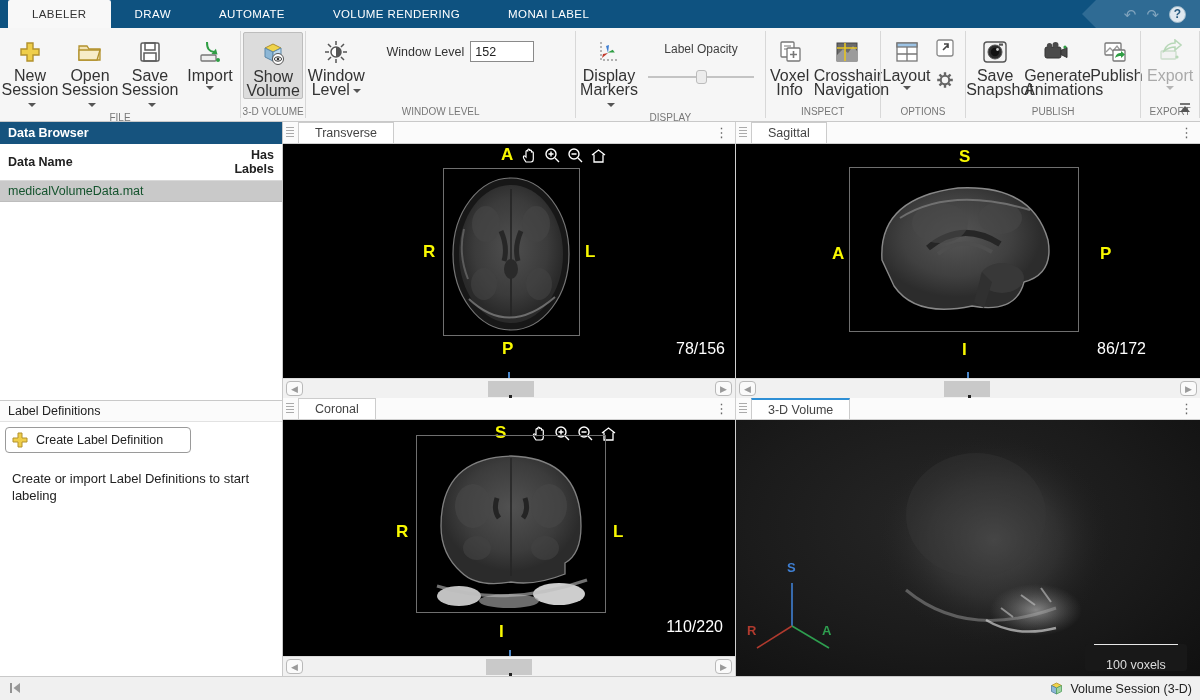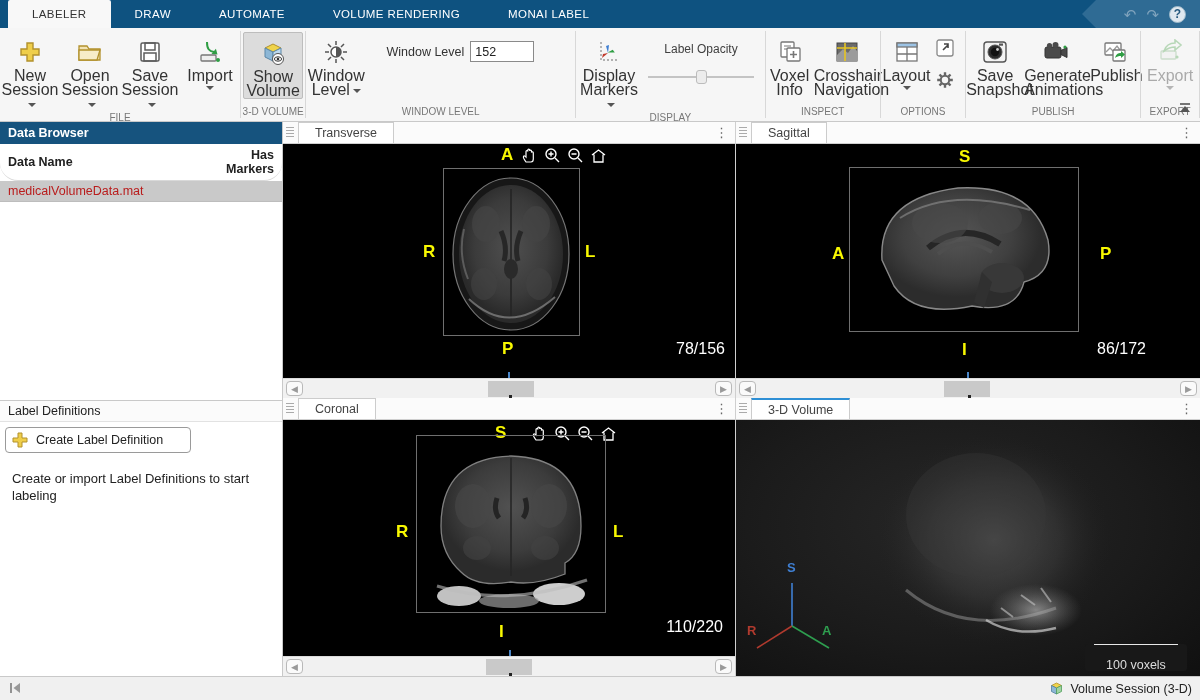--- a/index.html
+++ b/index.html
@@ -50,24 +50,24 @@
                    background:#ececec; border:1px solid #bcbcbc; border-radius:3px; }
   .optcol { display:flex; flex-direction:column; gap:8px; padding-top:6px; margin-left:2px; }
   .collapse-ribbon { position:absolute; right:8px; bottom:4px; }
 
   
   .left { position:absolute; left:0; top:122px; width:283px; height:554px; background:#fff;
           border-right:1px solid #c9c9c9; }
   .db-header { height:22px; background:#16537e; color:#fff; font-size:12.5px; font-weight:bold;
                display:flex; align-items:center; padding:0 8px; }
   .db-cols { display:flex; justify-content:space-between; align-items:center; padding:4px 8px;
-             border-bottom:1px solid #d9d9d9; background:#fff;border-radius:18px; }
+             border-bottom:1px solid #d9d9d9; background:#fff; }
   .db-cols .c1 { font-size:12.5px; font-weight:bold; color:#222; }
   .db-cols .c2 { font-size:12.5px; font-weight:bold; color:#222; text-align:right; width:48px; line-height:14px; }
-  .db-row { height:21px; background:#c9c9c9; font-size:12.5px; color:#b91c1c; display:flex;
+  .db-row { height:21px; background:#c9c9c9; font-size:12.5px; color:#14532d; display:flex;
             align-items:center; padding:0 8px; border-bottom:1px solid #bdbdbd; }
   .ld-header { position:absolute; top:278px; left:0; right:0; height:22px; background:#fbfbfb;
                border-top:1px solid #c9c9c9; border-bottom:1px solid #e2e2e2; color:#222;
                font-size:12.5px; display:flex; align-items:center; padding:0 8px; }
   .ld-create { position:absolute; top:305px; left:5px; width:186px; height:26px; background:#fff;
                border:1px solid #9a9a9a; border-radius:4px; display:flex; align-items:center;
                gap:8px; padding:0 6px; font-size:12.5px; color:#222; cursor:default; }
   .ld-hint { position:absolute; top:348px; left:12px; width:252px; font-size:13px; color:#222; line-height:17px; }
 
   
@@ -374,21 +374,21 @@
         </svg>
     </span>
   </div>
 
   <div class="left">
     <div class="db-header">
       <span>Data Browser</span>
     </div>
     <div class="db-cols">
       <span class="c1">Data Name</span>
-      <span class="c2">Has Markers</span>
+      <span class="c2">Has Labels</span>
     </div>
     <div class="db-row">
       <span>medicalVolumeData.mat</span>
     </div>
 
     <div class="ld-header">
       <span>Label Definitions</span>
     </div>
     <div class="ld-create">
       <svg width="16" height="16" viewBox="0 0 16 16">

